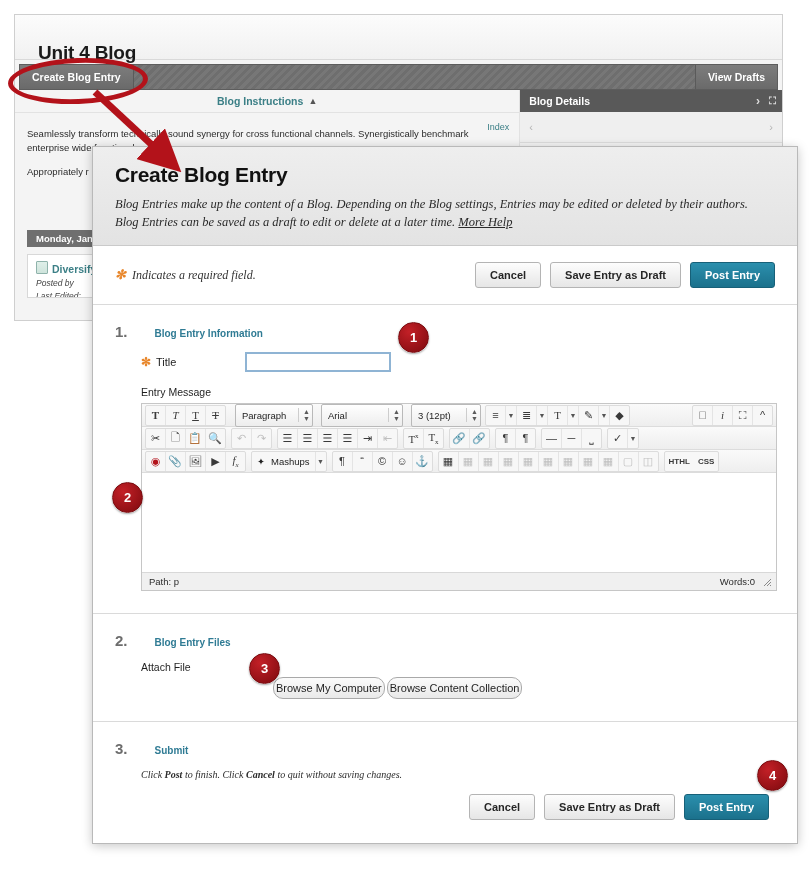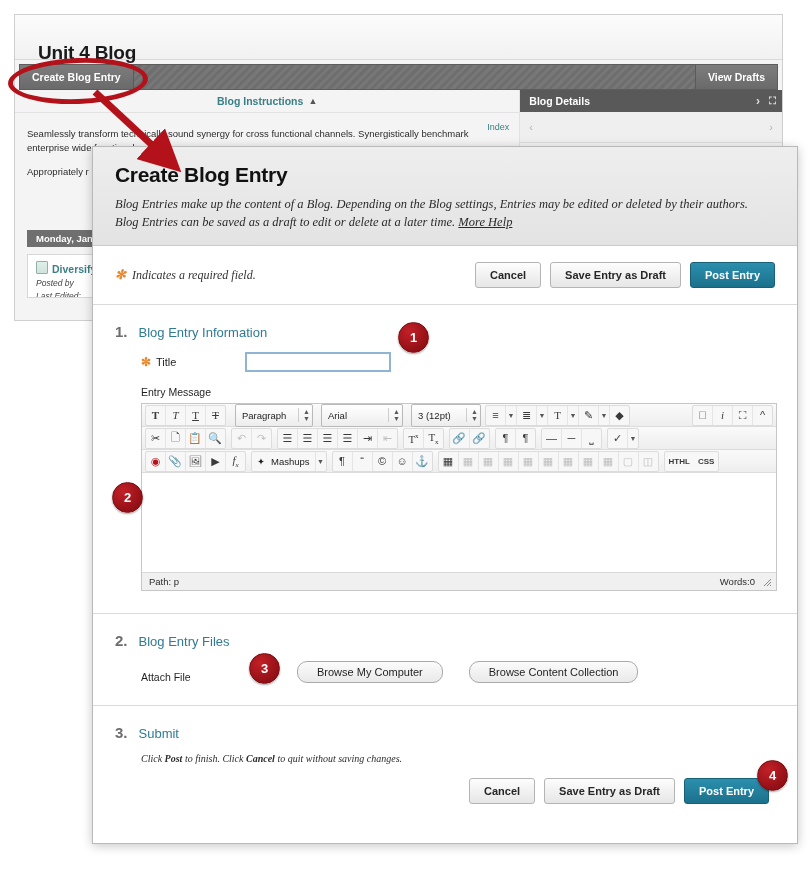--- a/index.html
+++ b/index.html
@@ -114,28 +114,28 @@
     border:1px solid #b4b4b4;border-radius:3px;
     padding:6px 14px;cursor:pointer;white-space:nowrap;
   }
   .btn-primary{
     color:#ffffff;background:linear-gradient(#2b8fad,#1b718c);
     border:1px solid #176078;
   }
   .btn-plain{
     font-family:"Liberation Sans",sans-serif;font-size:11px;color:#1f1f1f;
     background:linear-gradient(#fbfbfb,#e9e9e9);
-    border:1px solid #a9a9a9;border-radius:10px;padding:4px 19px;cursor:pointer;
+    border:1px solid #a9a9a9;border-radius:10px;padding:4px 2px;cursor:pointer;margin-top:16px;
   }
 
   .section{padding:18px 22px 22px 22px;border-bottom:1px solid #dadada;position:relative;}
   .section:last-of-type{border-bottom:none;}
   .sec-head{display:flex;align-items:baseline;gap:11px;margin-bottom:12px;}
   .sec-num{font-size:15px;font-weight:bold;color:#6d6d6d;}
-  .sec-title{font-size:13px;font-weight:normal;color:#2f7b94;}
+  .sec-title{font-size:10px;font-weight:bold;color:#2f7b94;margin-left:16px;}
 
   .field-row{display:flex;align-items:center;margin-bottom:14px;}
   .field-label{width:130px;font-size:11px;color:#1f1f1f;padding-left:26px;box-sizing:border-box;}
   .field-label .ast{font-size:12px;margin-right:5px;}
   .title-input{
     width:146px;height:20px;border:2px solid #8fb4d4;background:#fff;
     box-sizing:border-box;outline:none;font-size:11px;padding:0 4px;
     font-family:"Liberation Sans",sans-serif;
   }
   .sub-label{font-size:10.5px;color:#1f1f1f;margin:0 0 5px 26px;}
@@ -173,21 +173,21 @@
   .htmlcss{display:flex;align-items:center;border:1px solid #dcdcdc;border-radius:2px;background:#f7f7f7;}
   .htmlcss span{padding:0 4px;height:19px;display:flex;align-items:center;font-size:8px;font-weight:bold;color:#3a3a3a;}
   .edit-area{height:99px;background:#fff;}
   .edit-status{
     height:17px;background:#f0f0f0;border-top:1px solid #d8d8d8;
     display:flex;align-items:center;justify-content:space-between;
     padding:0 4px 0 7px;font-size:9.5px;color:#2b2b2b;
   }
   .resize-grip{width:11px;height:11px;position:relative;}
 
-  .attach-row{display:flex;align-items:flex-end;gap:26px;padding-left:26px;}
+  .attach-row{display:flex;align-items:flex-start;gap:2px;padding-left:26px;}
   .attach-label{width:130px;font-size:10.5px;color:#1f1f1f;}
   .submit-note{font-family:"Liberation Serif",serif;font-style:italic;font-size:10px;color:#2b2b2b;padding-left:26px;}
   .submit-note b{font-weight:bold;}
   .submit-btns{display:flex;justify-content:flex-end;gap:9px;margin-top:14px;padding-right:6px;}
 
   
   .badge{
     position:absolute;width:29px;height:29px;border-radius:50%;
     background:radial-gradient(circle at 35% 30%, #c32027, #8e0f14 75%);
     border:1px solid #7a0d11;

